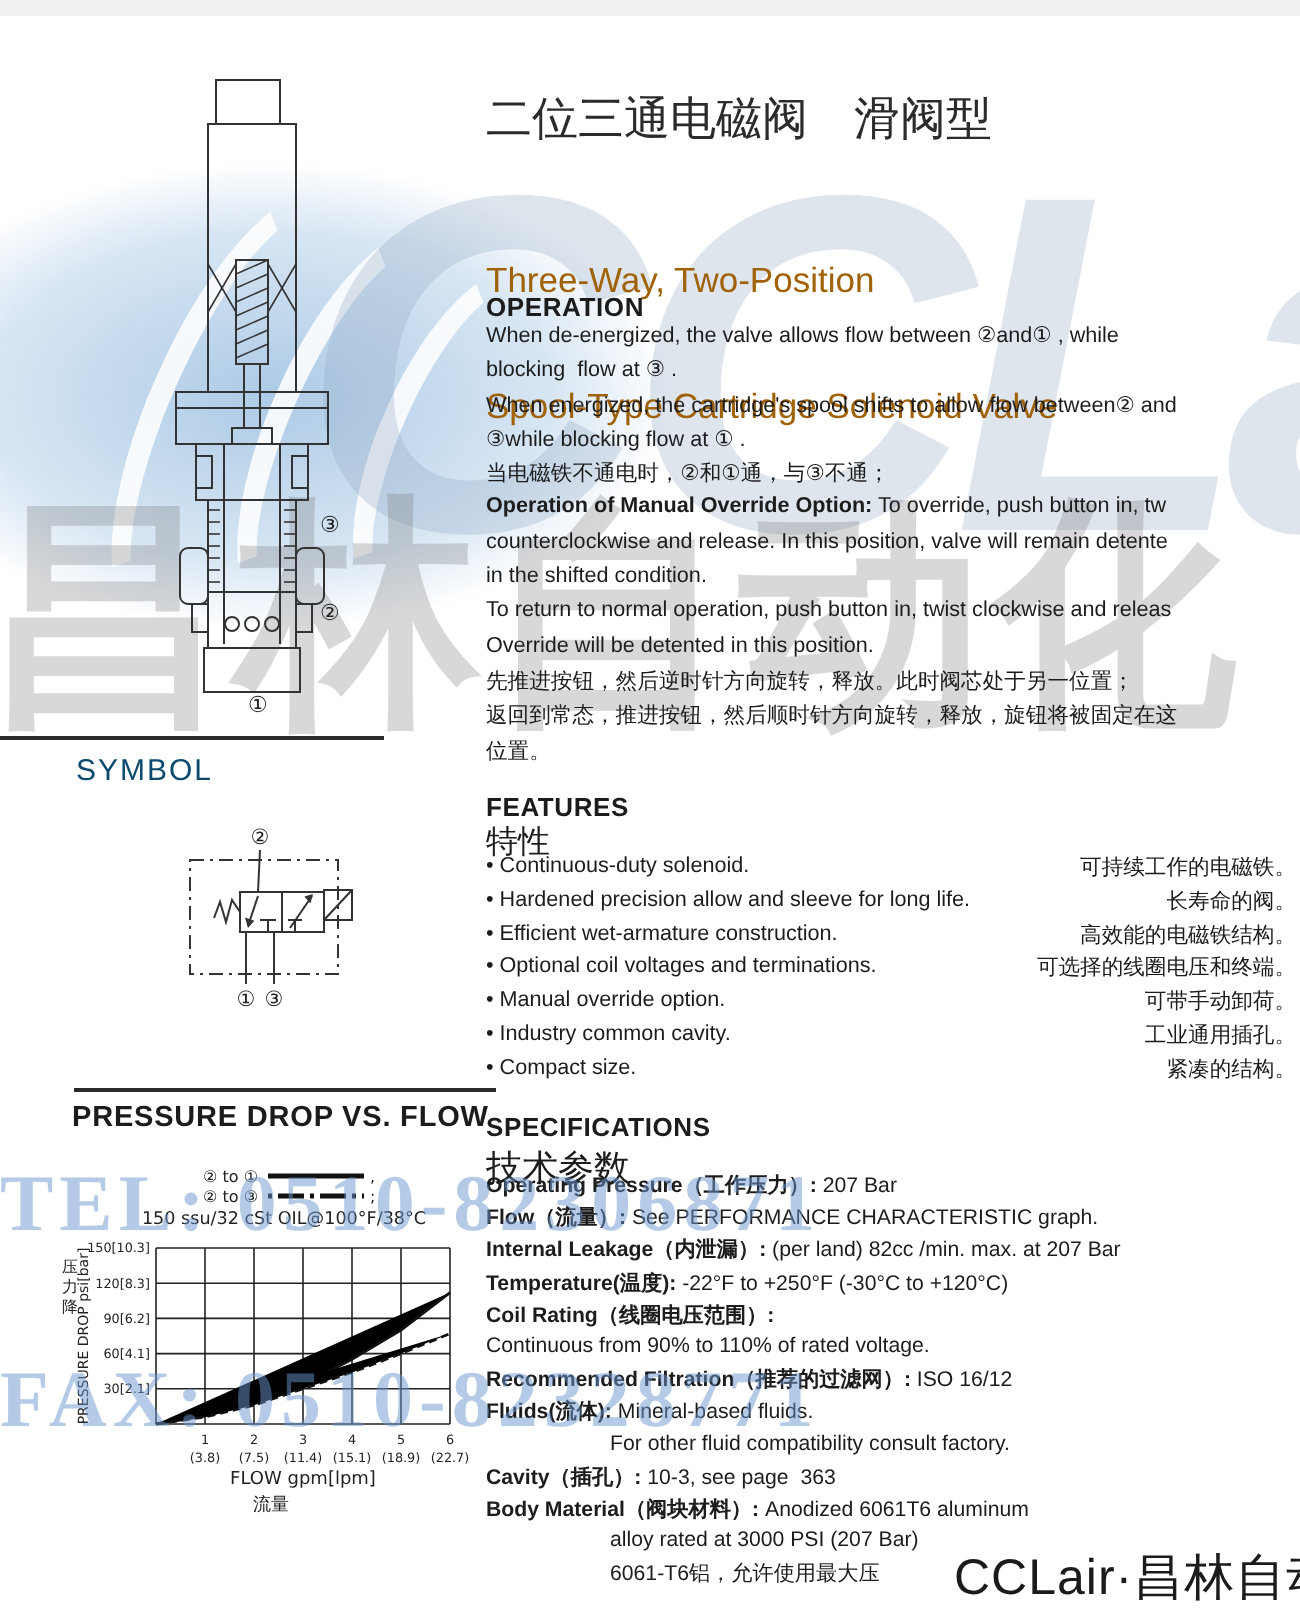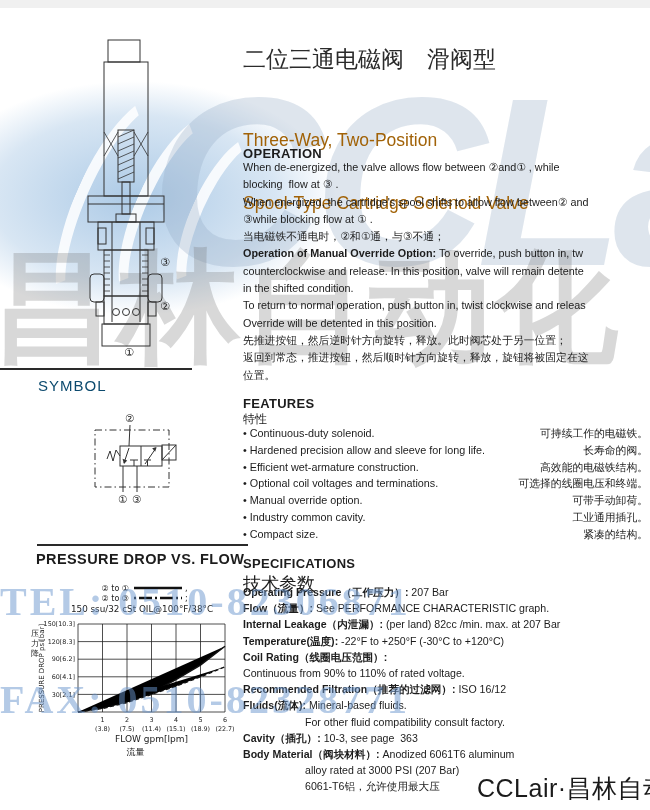--- a/index.html
+++ b/index.html
@@ -30,21 +30,21 @@
   .chart-title{left:36px;top:551px;font-size:14.5px;font-weight:bold;letter-spacing:0.4px;z-index:2;}
   .right-col{left:243px;top:0;width:410px;height:810px;z-index:2;}
   .model{left:0;top:10px;font-size:27px;font-weight:bold;letter-spacing:1px;white-space:pre;}
   .sub-cn{left:0;top:44px;font-size:23px;color:#2b2b2b;white-space:pre;}
   .en-title{left:0;top:88px;font-size:17.5px;line-height:21px;color:#a16207;white-space:pre;}
   .sec-head{font-size:13px;font-weight:bold;letter-spacing:0.3px;}
   .op-head{left:0;top:146px;}
   .op-lines{left:0;top:161px;}
   .op-lines .ln{height:17.3px;font-size:10.8px;white-space:pre;}
   .feat-head{left:0;top:396px;}
-  .feat-cn{left:0;top:411px;font-size:12px;}
+  .feat-cn{left:0;top:411px;font-size:16px;}
   .feat-list{left:0;top:427px;width:405px;text-align:right;}
   .feat-list .row{display:flex;justify-content:space-between;height:16.8px;font-size:10.8px;white-space:pre;}
   .spec-head{left:0;top:556px;}
   .spec-cn{left:0;top:572px;font-size:18px;}
   .spec-list{left:0;top:586px;}
   .spec-list .ln{height:16.2px;font-size:10.6px;white-space:pre;}
   .indent{padding-left:62px;}
   b{font-weight:bold;}
   
   svg{overflow:visible;}

